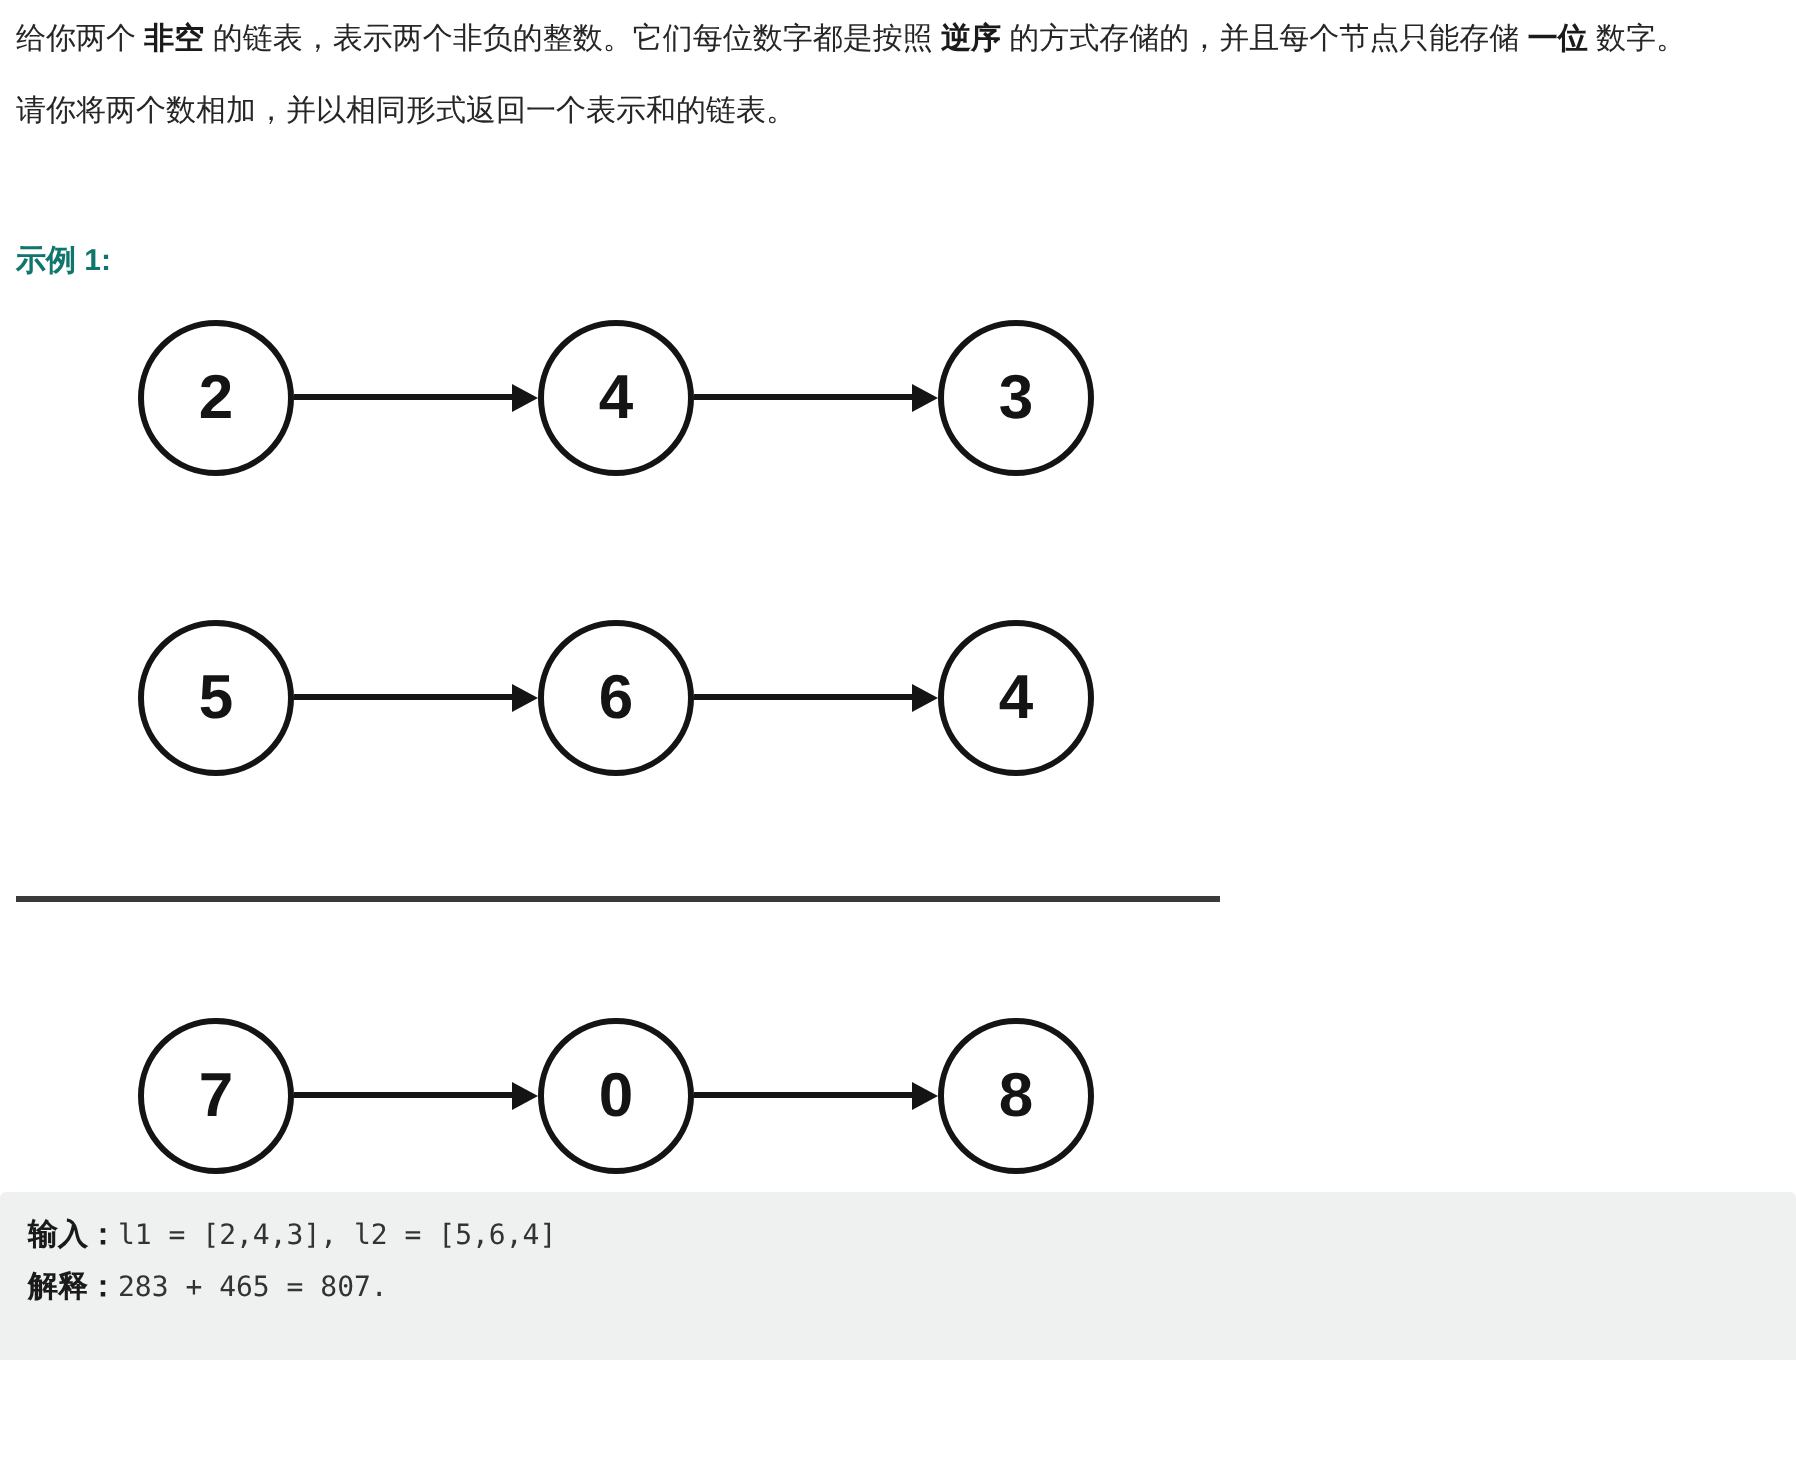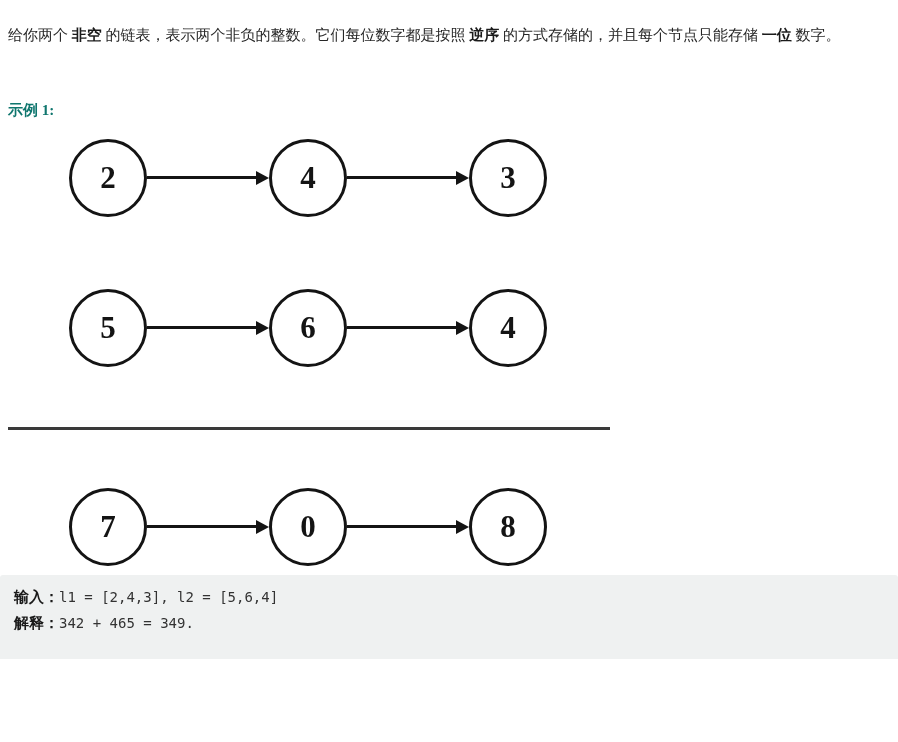--- a/index.html
+++ b/index.html
@@ -1,20 +1,20 @@
 <!DOCTYPE html>
 <html><head>
 <meta charset="utf-8">
 <style>
   html,body{margin:0;padding:0;}
   body{
     width:898px;height:742px;overflow:hidden;background:#ffffff;
     font-family:"Liberation Sans","DejaVu Sans",sans-serif;color:#262626;
   }
-  .content{padding:24px 8px 0;font-family:Liberation Serif, serif;}
+  .content{padding:9px 8px 0;}
   .para{margin:0 0 14px;font-size:15px;line-height:22px;max-width:884px;}
   .para.last{margin-bottom:0;}
   .para strong{font-weight:bold;color:#1a1a1a;}
   .example-heading{margin:54px 0 0;font-size:15px;line-height:20px;font-weight:bold;color:#0f766e;}
   .diagram{position:relative;height:455px;width:882px;}
   .ll-row{position:absolute;left:61px;display:flex;align-items:center;}
   .row-1{top:19px;}
   .row-2{top:169px;}
   .row-3{top:368px;}
   .node{
@@ -46,20 +46,21 @@
 </style>
 </head>
 <body>
 
 <div class="content">
 
   <p class="para">
     <span>给你两个 </span><strong>非空</strong><span> 的链表，表示两个非负的整数。它们每位数字都是按照 </span><strong>逆序</strong><span> 的方式存储的，并且每个节点只能存储 </span><strong>一位</strong><span> 数字。</span>
   </p>
 
+  <p class="para">请你将两个数相加，并以相同形式返回一个表示和的链表。</p>
 
 
   <h4 class="example-heading">示例 1:</h4>
 
   <div class="diagram">
 
     <div class="ll-row row-1">
       <div class="node">
           <span>2</span>
         </div>
@@ -119,14 +120,14 @@
       <div class="node">
           <span>8</span>
         </div>
     </div>
 
   </div>
 </div>
 
 <div class="code-block">
   <div class="code-line"><span class="io-label">输入：</span><span class="io-value">l1 = [2,4,3], l2 = [5,6,4]</span></div>
-  <div class="code-line"><span class="io-label">解释：</span><span class="io-value">342 + 465 = 349.</span></div>
+  <div class="code-line"><span class="io-label">解释：</span><span class="io-value">283 + 465 = 807.</span></div>
 </div>
 
 </body></html>

